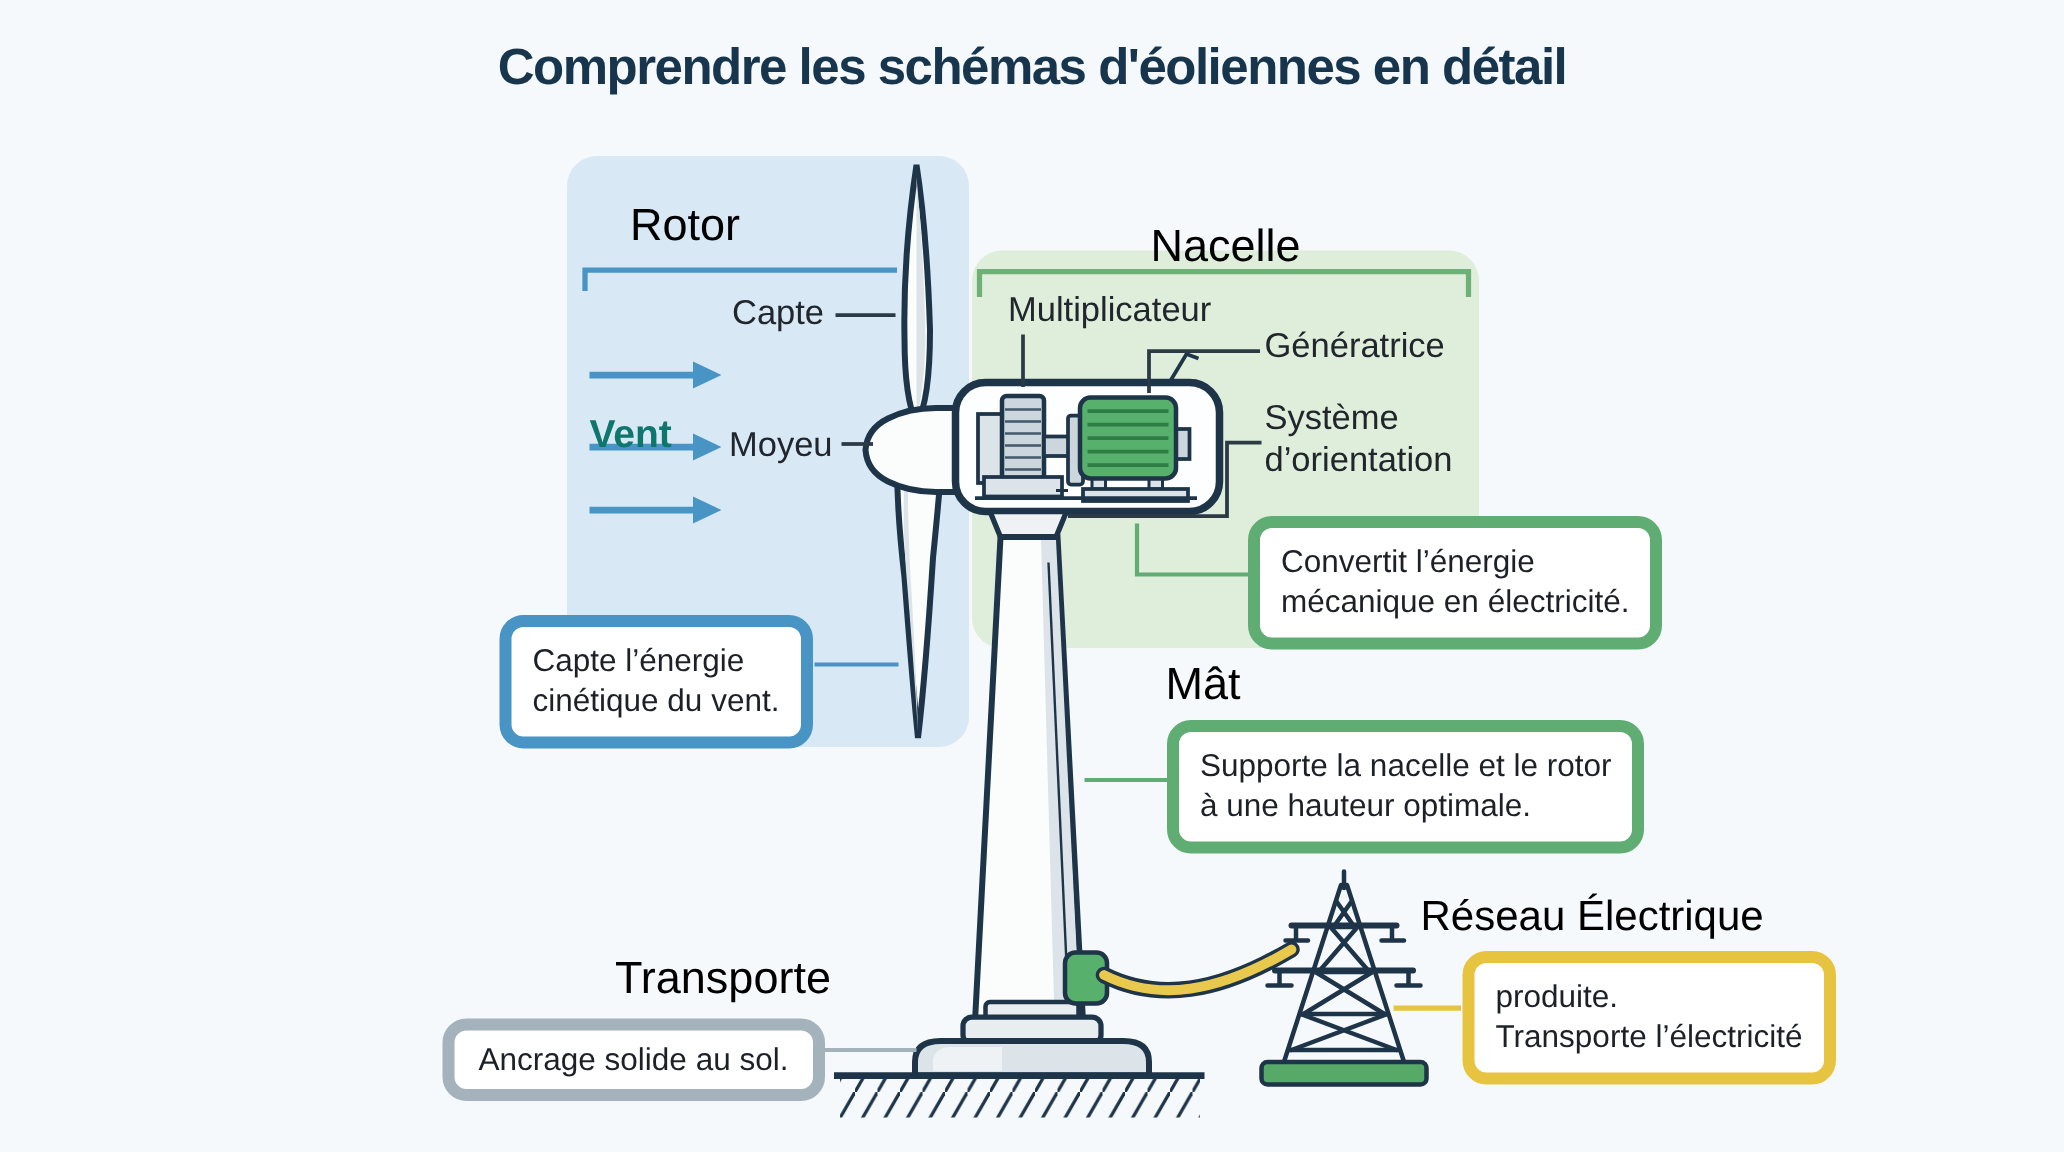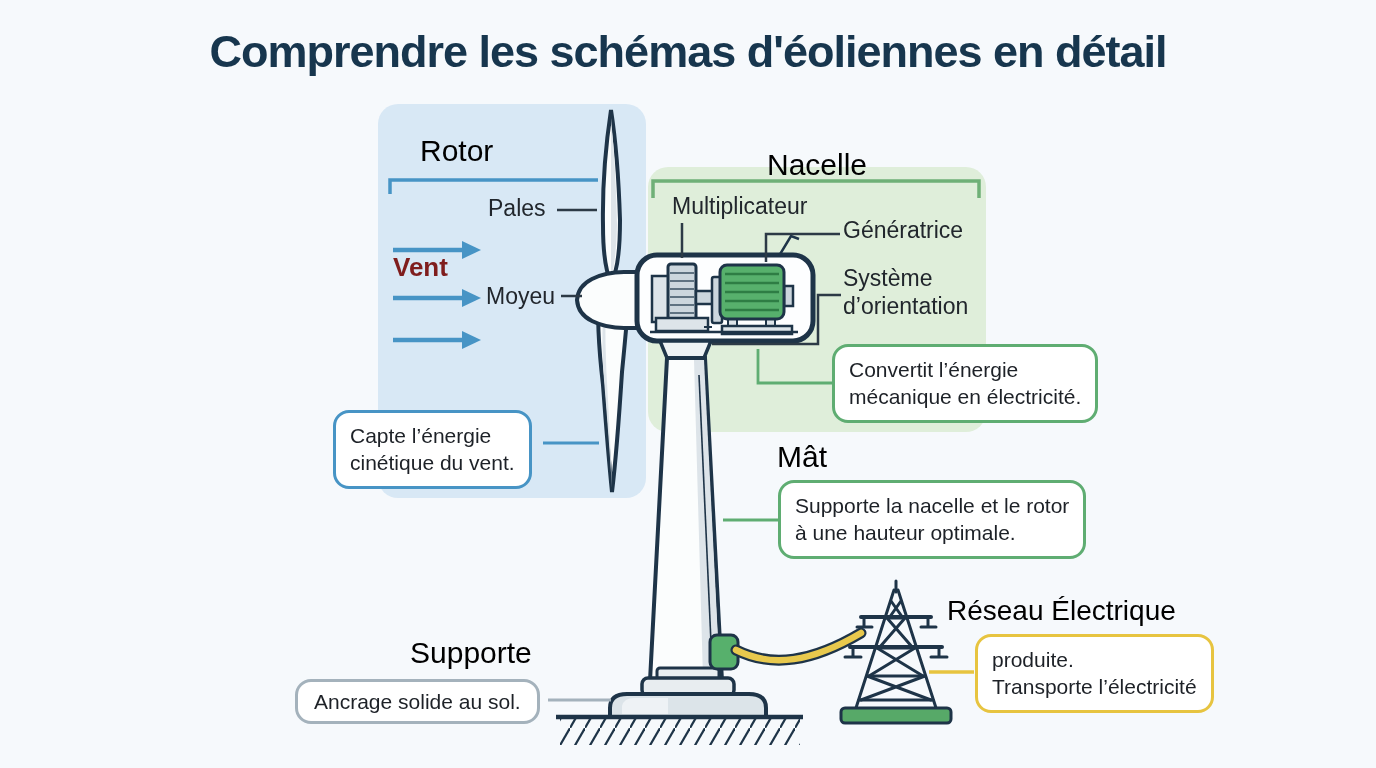--- a/index.html
+++ b/index.html
@@ -1,43 +1,43 @@
 <!DOCTYPE html>
 <html><head>
 <meta charset="utf-8">
 <style>
   html,body{margin:0;padding:0;}
   body{font-family:"Liberation Sans","DejaVu Sans",sans-serif;background:#e9eef2;}
   .canvas{position:relative;width:1376px;height:768px;background:#f6f9fc;overflow:hidden;}
 
   .title{position:absolute;left:0;top:26px;width:1376px;text-align:center;
-         font-size:45px;font-weight:800;color:#17364e;letter-spacing:-1px;}
+         font-size:34px;font-weight:800;color:#17364e;letter-spacing:-1px;}
 
   .panel{position:absolute;border-radius:20px;}
   .panel-rotor{left:378px;top:104px;width:268px;height:394px;background:#d8e8f5;}
   .panel-nacelle{left:648px;top:167px;width:338px;height:265px;background:#dfeeda;}
 
   .svglayer{position:absolute;left:0;top:0;width:1376px;height:768px;}
 
   .heading{position:absolute;font-weight:normal;color:#000000;font-size:30px;white-space:nowrap;}
   .h-rotor{left:420px;top:134px;}
   .h-nacelle{left:648px;top:134px;width:338px;text-align:center;margin-top:14px;}
   .h-mat{left:777px;top:440px;}
   .h-fondation{left:410px;top:636px;}
   .h-reseau{left:947px;top:595px;font-size:28px;}
 
   .label{position:absolute;font-size:23px;color:#21262c;white-space:nowrap;}
   .l-pales{left:488px;top:195px;}
-  .l-vent{left:393px;top:252px;font-size:26px;font-weight:bold;color:#7f1d1d;text-align:right;}
+  .l-vent{left:393px;top:274px;font-size:26px;font-weight:bold;color:#0f766e;text-align:right;}
   .l-moyeu{left:486px;top:283px;}
   .l-mult{left:660px;top:193px;margin-left:12px;}
   .l-gen{left:843px;top:217px;}
   .l-orient{left:843px;top:264px;white-space:normal;width:170px;line-height:1.22;}
 
-  .callout{position:absolute;background:#ffffff;border:3px solid #0f172a;border-radius:16px;
+  .callout{position:absolute;background:#ffffff;border:8px solid #0f172a;border-radius:16px;
            padding:9px 14px;font-size:21px;color:#1d2127;line-height:1.3;}
   .callout div{white-space:nowrap;}
   .c-capte{left:333px;top:410px;border-color:#4794c5;}
   .c-convertit{left:832px;top:344px;border-color:#5fad72;}
   .c-supporte{left:778px;top:480px;border-color:#5fad72;}
   .c-transporte{left:975px;top:634px;border-color:#e7c440;}
   .c-ancrage{left:295px;top:679px;border-color:#a4b2bc;padding:6px 16px;}
 </style>
 </head>
 <body>
@@ -162,24 +162,24 @@
       <path d="M758,349 L758,383 L832,383" stroke="#5fad72" stroke-width="2.8"></path>
       <path d="M723,520 L778,520" stroke="#5fad72" stroke-width="2.8"></path>
       <path d="M548,700 L611,700" stroke="#a4b2bc" stroke-width="2.8"></path>
       <path d="M929,672 L974,672" stroke="#e7c440" stroke-width="3.5"></path>
     </g>
   </svg>
 
   <div class="heading h-rotor">Rotor</div>
   <div class="heading h-nacelle">Nacelle</div>
   <div class="heading h-mat">Mât</div>
-  <div class="heading h-fondation">Supporte</div>
+  <div class="heading h-fondation">Transporte</div>
   <div class="heading h-reseau">Réseau Électrique</div>
 
-  <div class="label l-pales">Pales</div>
+  <div class="label l-pales">Capte</div>
   <div class="label l-vent">Vent</div>
   <div class="label l-moyeu">Moyeu</div>
   <div class="label l-mult">Multiplicateur</div>
   <div class="label l-gen">Génératrice</div>
   <div class="label l-orient">Système d’orientation</div>
 
   <div class="callout c-capte">
     <div>Capte l’énergie</div>
     <div>cinétique du vent.</div>
   </div>

